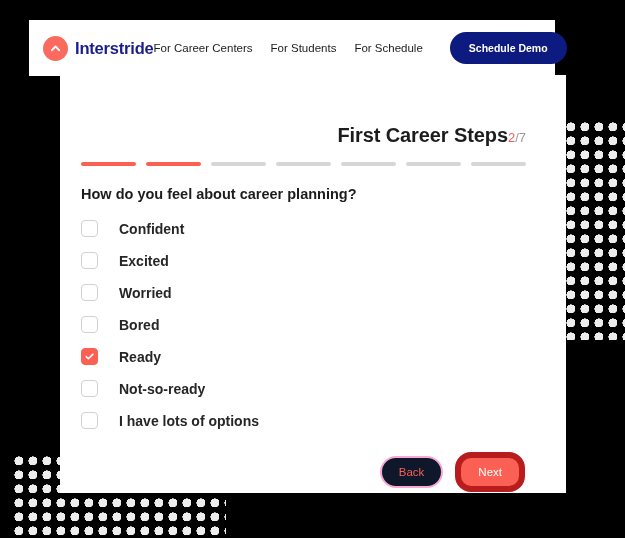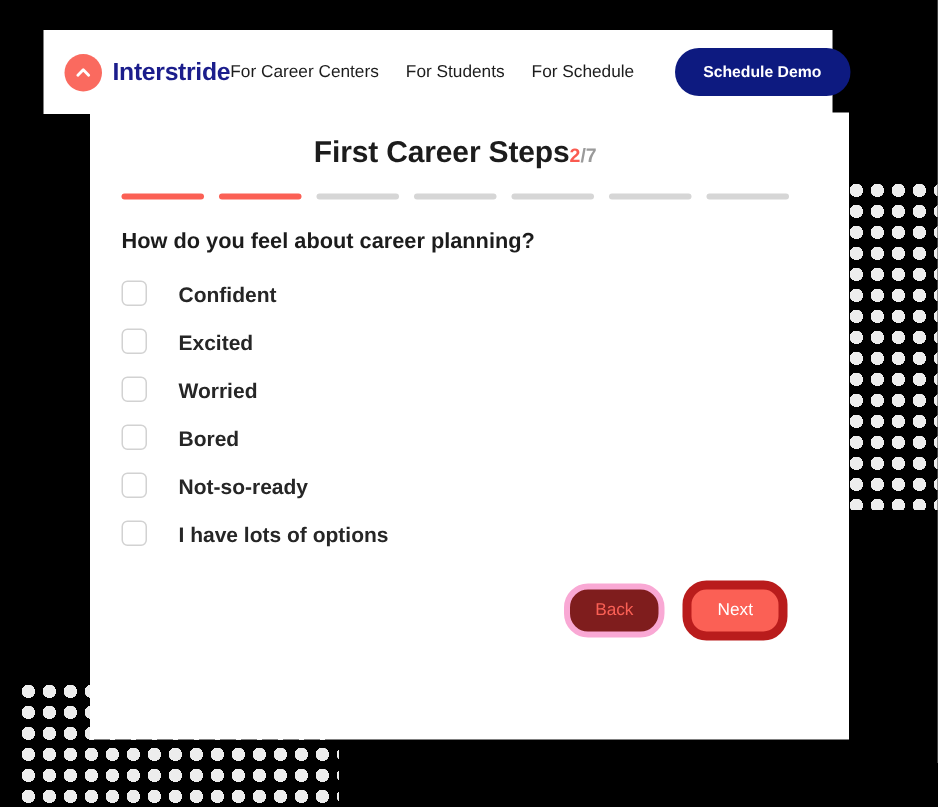--- a/index.html
+++ b/index.html
@@ -110,33 +110,34 @@
     height: 418px;
     background: #ffffff;
     z-index: 2;
     box-sizing: border-box;
     padding: 16px 40px 0 21px;
   }
 
   #card-head {
     display: flex;
     align-items: baseline;
-    justify-content: center;
+    justify-content: flex-end;
+    margin-top: 33px;
   }
   #page-title {
     font-size: 20px;
     font-weight: bold;
     color: #1c1c1c;
     letter-spacing: -0.1px;
     margin: 0;
   }
   #step-counter {
     font-size: 13px;
     color: #9a9a9a;
-    font-weight: bold;
+    font-weight: normal;
     white-space: nowrap;
   }
   #step-counter .current { color: #fa5a50; }
 
   #progress-bar {
     display: flex;
     gap: 10px;
     margin-top: 15px;
   }
   .progress-seg {
@@ -198,23 +199,23 @@
   }
   .action-btn {
     font-family: inherit;
     font-size: 11.5px;
     border-radius: 16px;
     padding: 8px 17px;
     cursor: pointer;
     white-space: nowrap;
   }
   #back-button {
-    background: #7f1d1d;
+    background: #0f172a;
     color: #fb6055;
-    border: 4px solid #f9a8d4;
+    border: 2px solid #f9a8d4;
   }
   #next-button {
     background: #fb6055;
     color: #ffffff;
     border: 6px solid #b91c1c;
   }
 </style>
 </head>
 <body>
 
@@ -271,20 +272,28 @@
       </div>
       <div class="option-row">
         <span class="checkbox"></span>
         <span class="option-label">Worried</span>
       </div>
       <div class="option-row">
         <span class="checkbox"></span>
         <span class="option-label">Bored</span>
       </div>
       <div class="option-row">
+        <span class="checkbox checked">
+          <svg width="11" height="11" viewBox="0 0 11 11" aria-hidden="true">
+            <path d="M2.2 5.6 L4.4 7.8 L8.8 3.4" fill="none" stroke="#ffffff" stroke-width="1.5" stroke-linecap="round" stroke-linejoin="round"></path>
+          </svg>
+        </span>
+        <span class="option-label">Ready</span>
+      </div>
+      <div class="option-row">
         <span class="checkbox"></span>
         <span class="option-label">Not-so-ready</span>
       </div>
       <div class="option-row">
         <span class="checkbox"></span>
         <span class="option-label">I have lots of options</span>
       </div>
     </div>
 
   <div id="card-actions">

